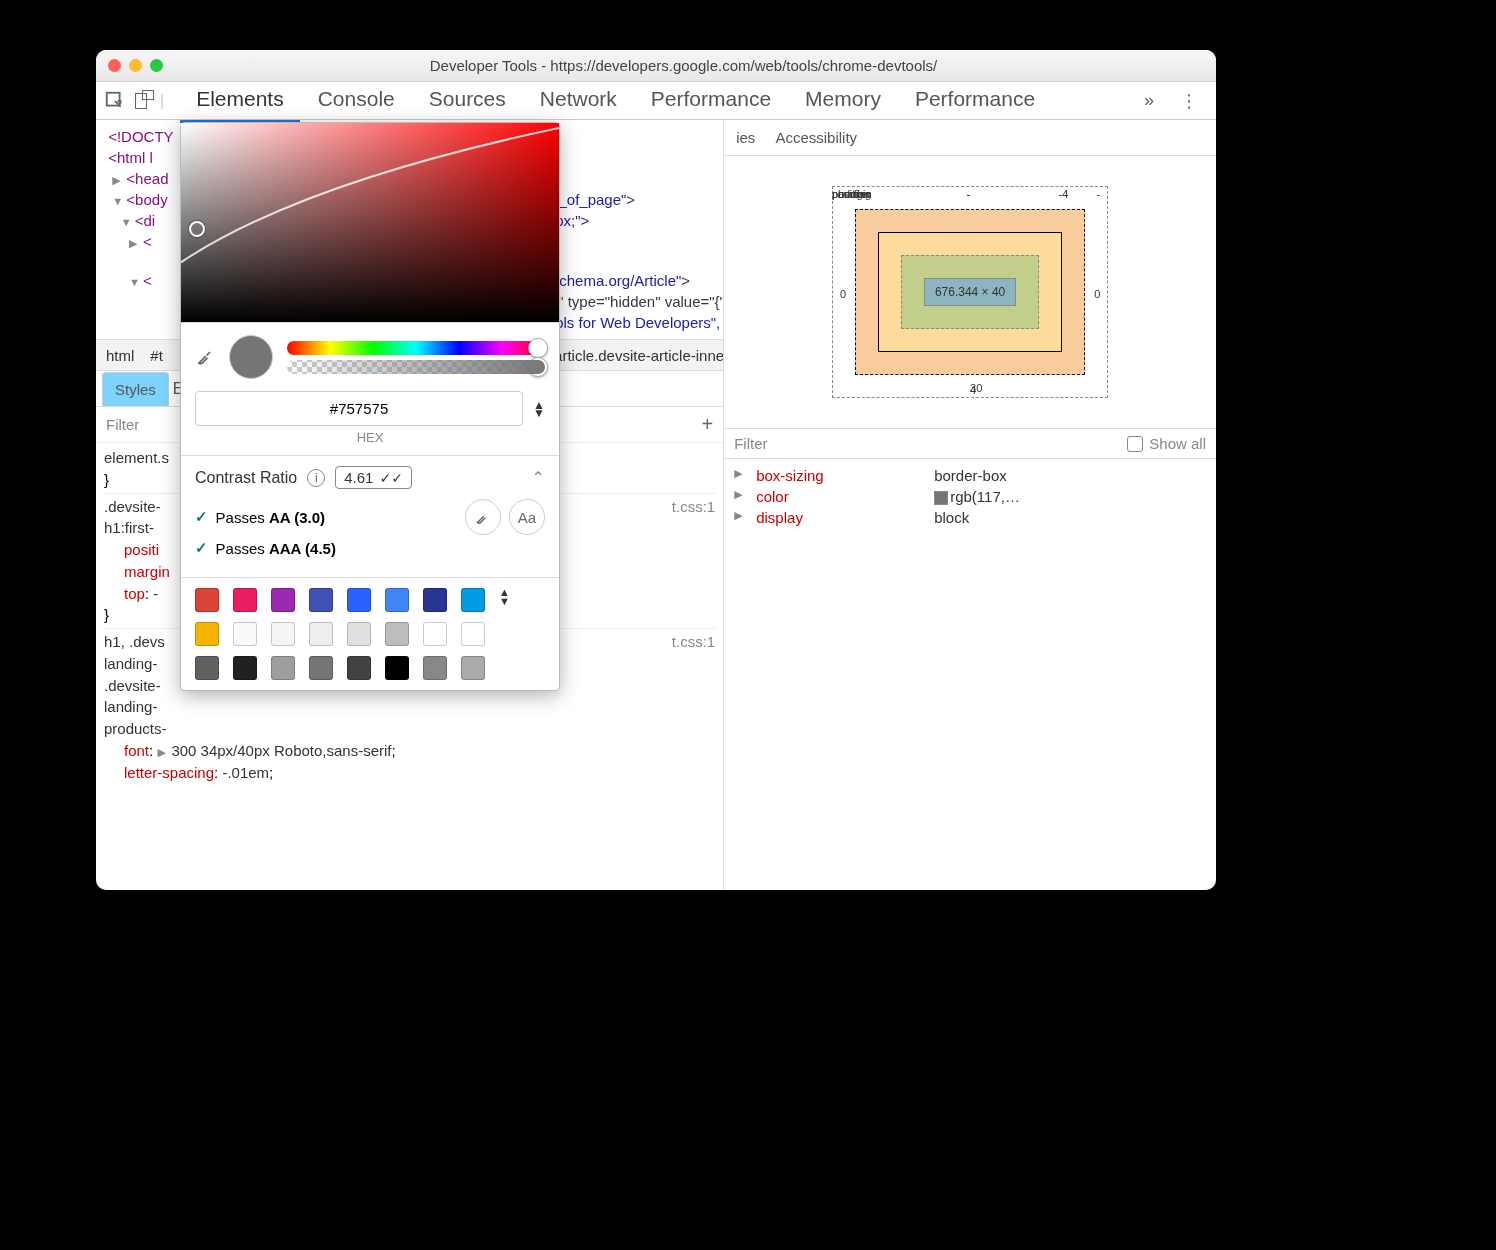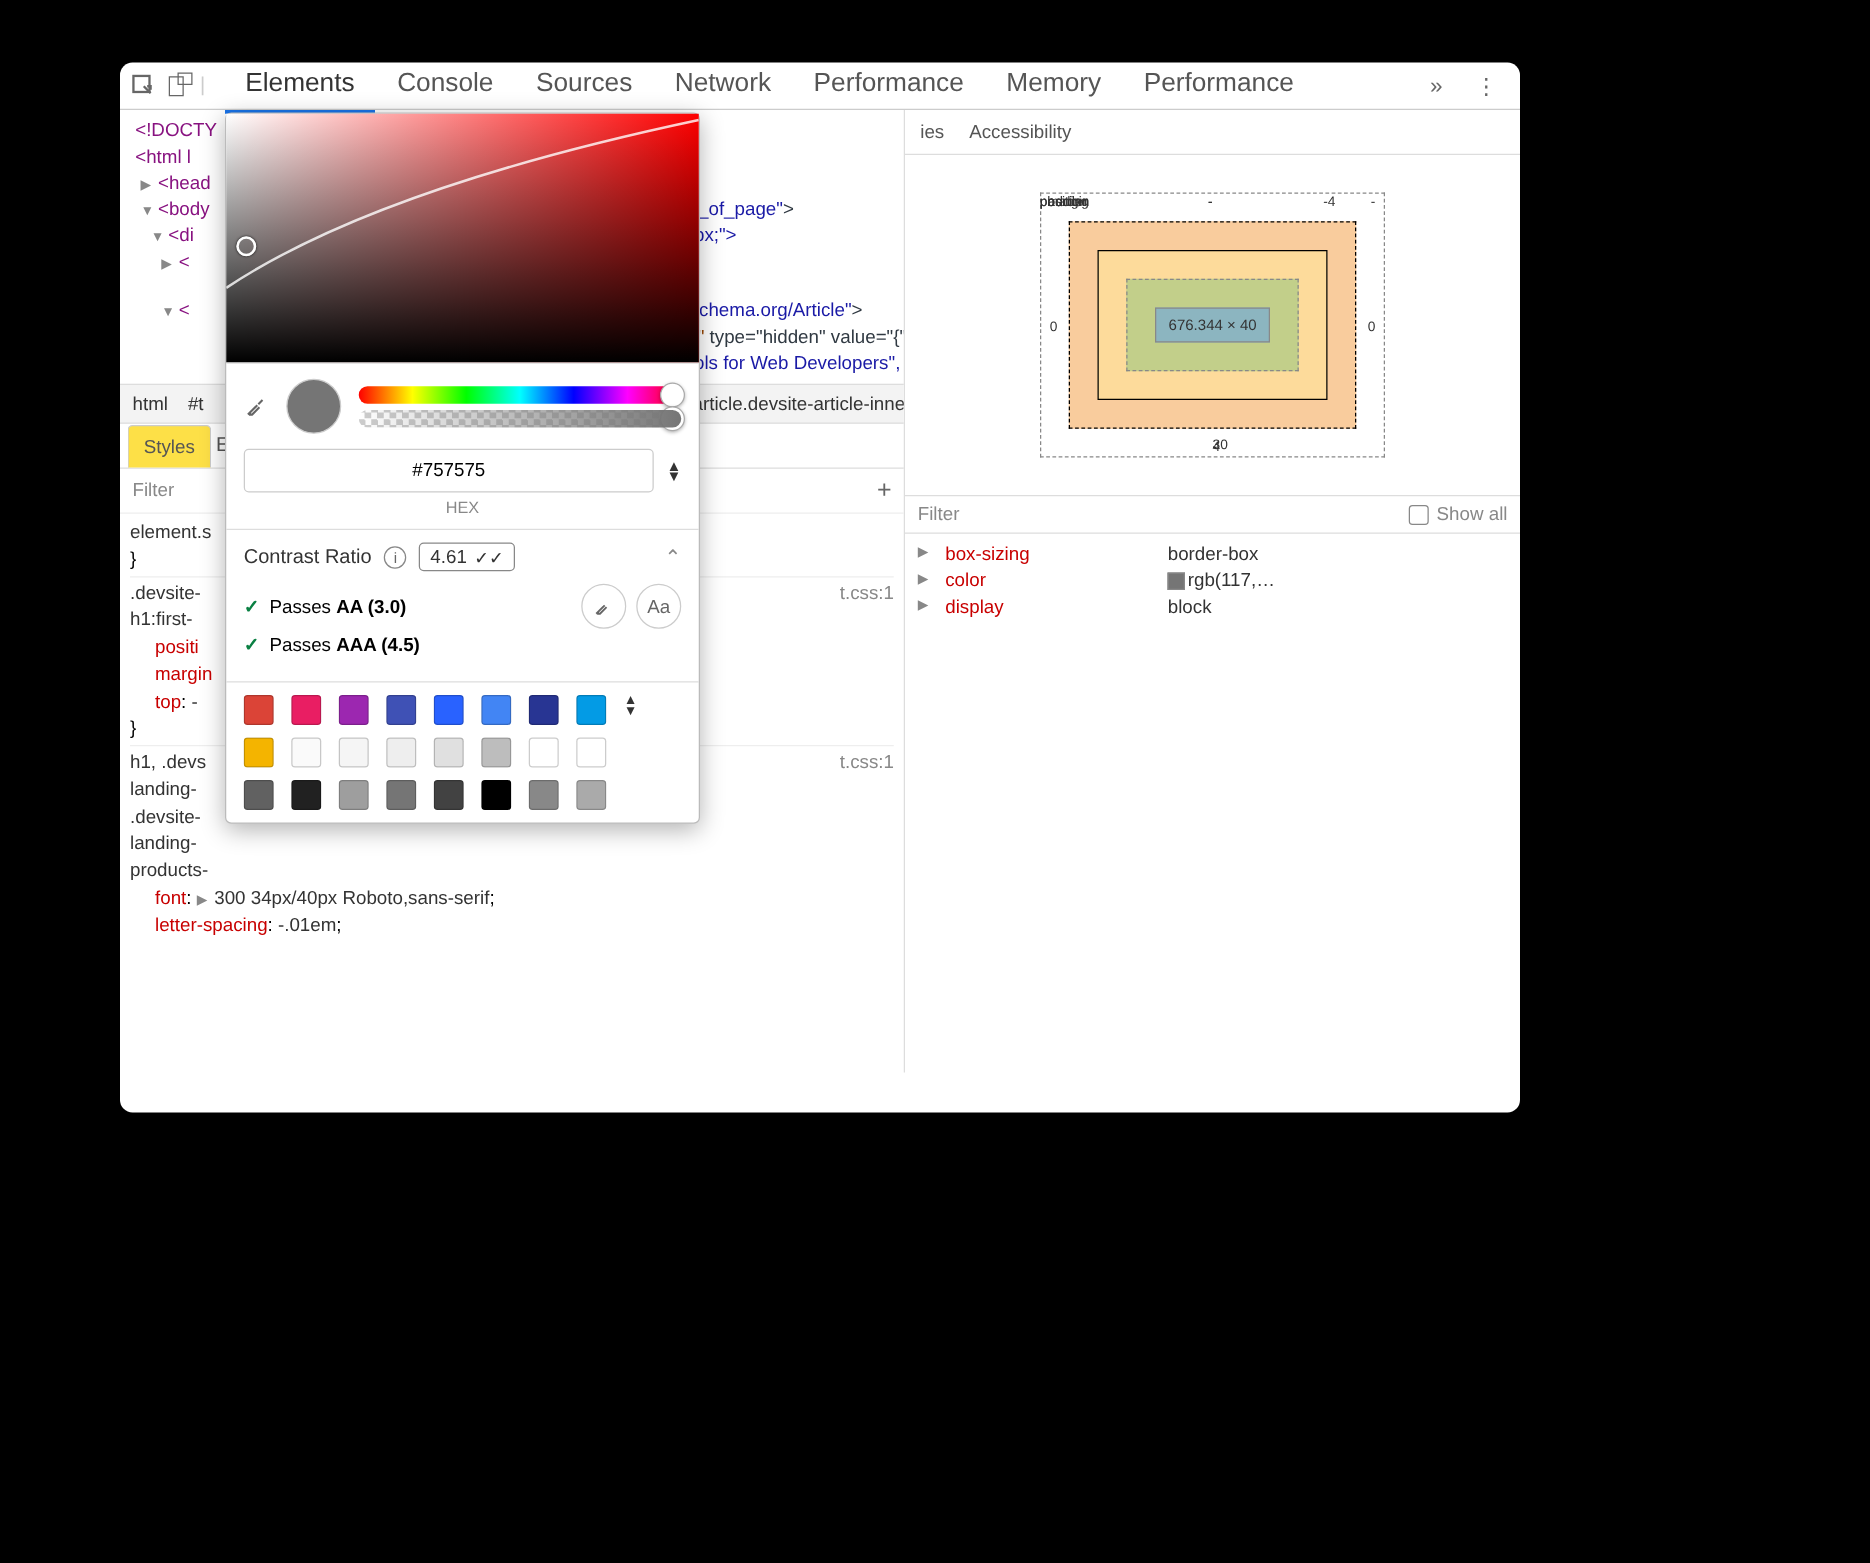--- a/index.html
+++ b/index.html
@@ -22,21 +22,21 @@
 .kebab{font-size:18px;color:#666;padding:0 10px}
 .content{display:flex;height:calc(100% - 70px)}
 .left{width:56%;display:flex;flex-direction:column;position:relative}
 .right{width:44%;border-left:1px solid #ddd;display:flex;flex-direction:column}
 .dom{flex:0 0 auto;padding:6px 8px;font-family:Menlo,monospace;font-size:15px;line-height:1.4;color:#303942;overflow:hidden}
 .dom .l{white-space:nowrap}
 .pu{color:#881280}.at{color:#994500}.av{color:#1a1aa6}.tri{color:#888;font-size:11px;display:inline-block;width:14px}
 .crumbs{height:32px;background:#f3f3f3;border-top:1px solid #ddd;border-bottom:1px solid #ddd;display:flex;align-items:center;padding:0 10px;gap:16px;font-size:15px;overflow:hidden}
 .crumb{color:#333;white-space:nowrap}
 .styles-tabs{height:36px;border-bottom:1px solid #ddd;display:flex;align-items:center;padding:0 6px}
-.stab{padding:8px 12px;font-size:15px;color:#555;border:1px solid #ccc;border-bottom:none;background:#fde047;border-radius:4px 4px 0 0}
+.stab{padding:8px 12px;font-size:15px;color:#555;border:1px solid #ccc;border-bottom:none;background:#7dd3fc;border-radius:4px 4px 0 0}
 .filter-row{display:flex;align-items:center;padding:6px 10px;border-bottom:1px solid #eee;color:#888;font-size:15px}
 .filter-row .plus{margin-left:auto;font-size:20px;color:#666}
 .css{padding:4px 8px;font-family:Menlo,monospace;font-size:15px;line-height:1.45;overflow:hidden}
 .css .sel{color:#333}.css .prop{color:#c80000;margin-left:20px}.css .val{color:#333}
 .css .file{color:#888;float:right}
 .swatch{display:inline-block;width:14px;height:14px;background:#757575;border:1px solid #888;vertical-align:middle;margin-right:2px}
 
 .pane-tabs{height:36px;border-bottom:1px solid #ddd;display:flex;align-items:center;padding:0 12px;gap:20px;font-size:15px;color:#555}
 .boxmodel{padding:30px;display:flex;justify-content:center}
 .bm{position:relative;font-family:Menlo,monospace;font-size:12px;text-align:center}
@@ -84,20 +84,28 @@
 .check{color:#0a8043;font-weight:bold}
 .aa-btns{margin-left:auto;display:flex;gap:8px}
 .round-btn{width:36px;height:36px;border:1px solid #ccc;border-radius:50%;display:flex;align-items:center;justify-content:center;color:#666;font-size:15px}
 .palette{border-top:1px solid #ddd;padding:10px 14px;display:grid;grid-template-columns:repeat(8,28px) 1fr;gap:10px}
 .sw{width:24px;height:24px;border:1px solid rgba(0,0,0,.2);border-radius:3px}
 </style>
 </head>
 <body>
 
 <div class="window">
+ <div class="titlebar">
+  <div class="dots">
+   <div class="dot r"></div>
+   <div class="dot y"></div>
+   <div class="dot g"></div>
+  </div>
+  <div class="title">Developer Tools - https://developers.google.com/web/tools/chrome-devtools/</div>
+ </div>
  <div class="toolbar">
   <span class="tb-icon" style="border:none">
    <svg viewBox="0 0 24 24" fill="none" stroke="#666" stroke-width="2">
           <rect x="3" y="3" width="14" height="14"></rect>
           <path d="M12 12l6 6M15 12h3v3"></path>
         </svg>
   </span>
   <span class="tb-icon dev"></span>
   <span style="color:#ccc">|</span>
   <div class="tabs">

